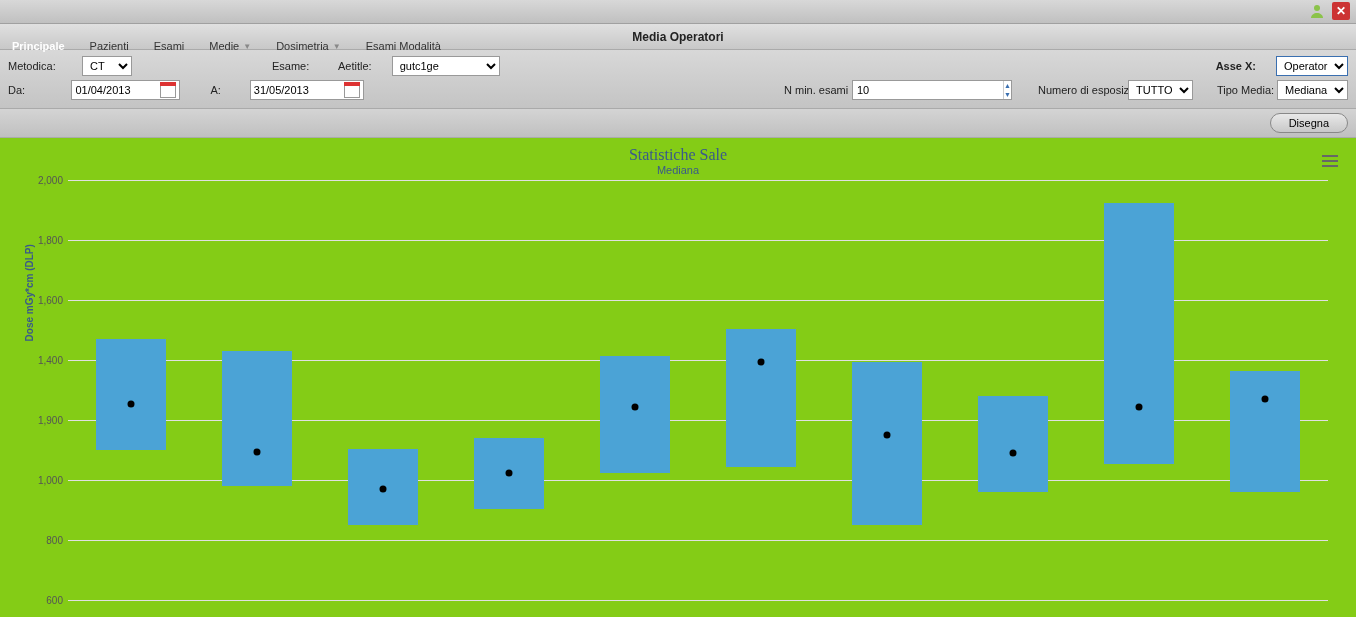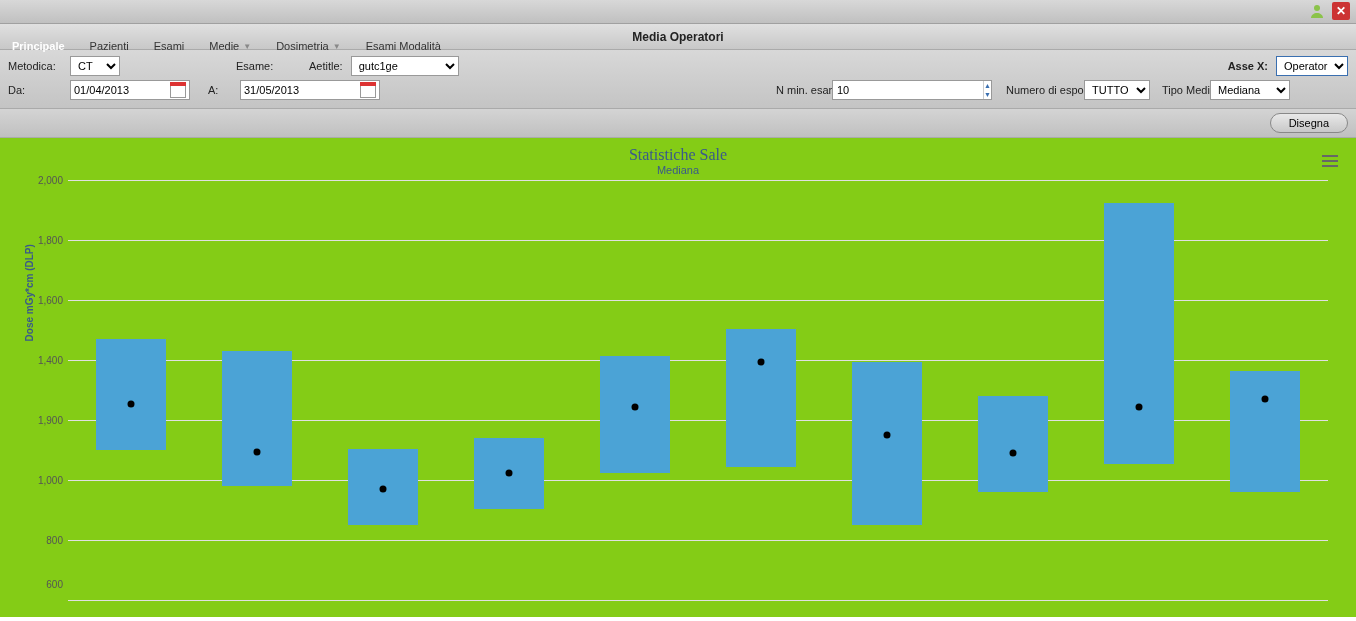--- a/index.html
+++ b/index.html
@@ -13,21 +13,21 @@
   .topright { position: absolute; right: 6px; top: 2px; display: flex; gap: 6px; }
   .icon-btn { width: 18px; height: 18px; display:flex; align-items:center; justify-content:center; }
   .icon-user { color:#8bc34a; }
   .icon-close { background:#cc3333; color:#fff; font-weight:bold; border-radius:2px; font-size:12px; }
 
   
   .page-header { height: 26px; background: linear-gradient(#e0e0e0, #c8c8c8); display:flex; align-items:center; justify-content:center; font-weight:bold; font-size:12px; color:#222; border-bottom:1px solid #aaa; }
 
   
   .filters { background: linear-gradient(#d8d8d8, #c4c4c4); padding: 6px 8px 4px 8px; border-bottom: 1px solid #aaa; }
-  .frow { display:flex; align-items:center; gap:8px; margin-bottom:4px; flex-wrap:nowrap; }
+  .frow { display:flex; align-items:center; gap:20px; margin-bottom:4px; flex-wrap:nowrap; }
   .flabel { font-size:11px; color:#222; white-space:nowrap; display:inline-block; }
   .fselect, .finput { font-size:11px; padding:1px 3px; border:1px solid #999; background:#fff; height:20px; }
   .fselect { cursor:pointer; }
   .blue-border { border:1px solid #3a6fb0; }
   .spacer { flex: 0 0 auto; }
   .dateinput { width:120px; background:#fff; border:1px solid #999; height:20px; display:flex; align-items:center; padding:0 3px; position:relative; }
   .dateinput input { border:none; outline:none; font-size:11px; width:85px; }
   .cal-icon { width:16px; height:16px; margin-left:auto; display:flex; flex-direction:column; }
   .cal-icon .top { height:4px; background:#d33; }
   .cal-icon .body { flex:1; background:#fff; border:1px solid #999; border-top:none; }
@@ -79,21 +79,21 @@
 </div>
 
 <div class="page-header">Media Operatori</div>
 
 <div class="filters">
   <div class="frow">
     <span class="flabel" style="width:54px">Metodica:</span>
     <select class="fselect" style="width:50px"><option>CT</option></select>
     <span class="spacer" style="width:100px"></span>
     <span class="flabel" style="width:44px">Esame:</span>
-    <span class="flabel" style="margin-left:21px">Aetitle:</span>
+    <span class="flabel" style="margin-left:2px">Aetitle:</span>
     <select class="fselect" style="width:108px"><option>gutc1ge</option></select>
     <span class="spacer" style="flex:1"></span>
     <span class="flabel" style="font-weight:bold">Asse X:</span>
     <select class="fselect blue-border" style="width:72px"><option>Operatori</option></select>
   </div>
   <div class="frow">
     <span class="flabel" style="width:54px">Da:</span>
     <div class="dateinput">
       <input value="01/04/2013" style="">
       <div class="cal-icon">
@@ -133,21 +133,21 @@
   <div class="chart-title">Statistiche Sale</div>
   <div class="chart-subtitle">Mediana</div>
   <div class="hamburger">
       <div></div>
       <div></div>
       <div></div>
     </div>
   <div class="plot" id="plot">
     <div class="ylabel">Dose mGy*cm (DLP)</div>
   <div class="grid" style="top: 420px;"></div>
-      <div class="ytick" style="top: 404px; text-align: right;">600</div>
+      <div class="ytick" style="top: 420px; text-align: right;">600</div>
       <div class="grid" style="top: 360px;"></div>
       <div class="ytick" style="top: 360px;">800</div>
       <div class="grid" style="top: 300px;"></div>
       <div class="ytick" style="top: 300px;">1,000</div>
       <div class="grid" style="top: 240px;"></div>
       <div class="ytick" style="top: 240px;">1,900</div>
       <div class="grid" style="top: 180px;"></div>
       <div class="ytick" style="top: 180px;">1,400</div>
       <div class="grid" style="top: 120px;"></div>
       <div class="ytick" style="top: 120px;">1,600</div>

